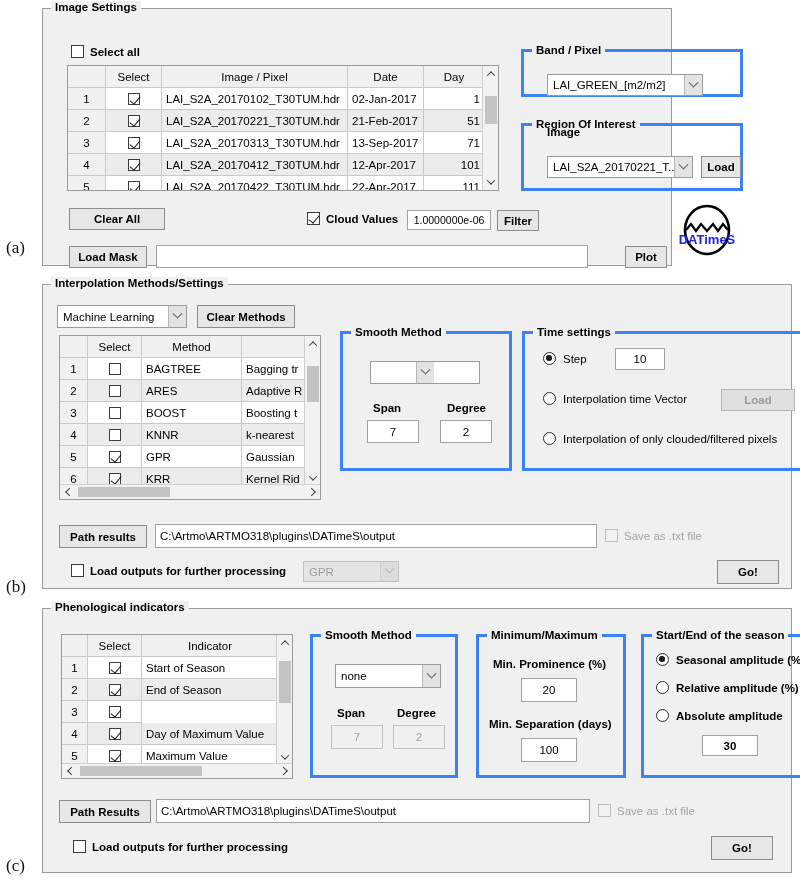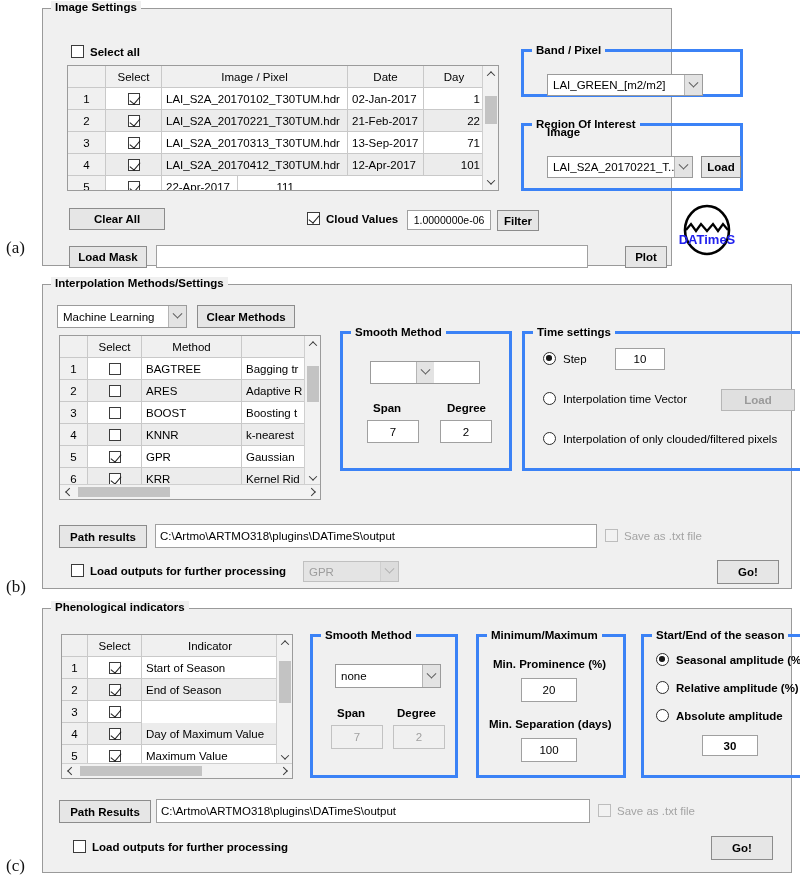--- a/index.html
+++ b/index.html
@@ -203,21 +203,21 @@
               <div class="tcell" style="width:76px;text-align:center;">02-Jan-2017</div>
               <div class="tcell num" style="width:60px;border-right:none;">1</div>
             </div>
             <div class="trow alt">
               <div class="tcell idx" style="width:38px;">2</div>
               <div class="tcell sel" style="width:56px;">
                 <span class="cb on" style="width:12px;height:12px;"></span>
               </div>
               <div class="tcell" style="width:186px;">LAI_S2A_20170221_T30TUM.hdr</div>
               <div class="tcell" style="width:76px;">21-Feb-2017</div>
-              <div class="tcell num" style="width:60px;border-right:none;">22</div>
+              <div class="tcell num" style="width:60px;border-right:none;">51</div>
             </div>
             <div class="trow">
               <div class="tcell idx" style="width:38px;">3</div>
               <div class="tcell sel" style="width:56px;">
                 <span class="cb on" style="width:12px;height:12px;"></span>
               </div>
               <div class="tcell" style="width:186px;">LAI_S2A_20170313_T30TUM.hdr</div>
               <div class="tcell" style="width:76px;">13-Sep-2017</div>
               <div class="tcell num" style="width:60px;border-right:none;">71</div>
             </div>
@@ -228,20 +228,21 @@
               </div>
               <div class="tcell" style="width:186px;">LAI_S2A_20170412_T30TUM.hdr</div>
               <div class="tcell" style="width:76px;">12-Apr-2017</div>
               <div class="tcell num" style="width:60px;border-right:none;">101</div>
             </div>
             <div class="trow">
               <div class="tcell idx" style="width:38px;">5</div>
               <div class="tcell sel" style="width:56px;">
                 <span class="cb on" style="width:12px;height:12px;"></span>
               </div>
+              <div class="tcell" style="width:186px;">LAI_S2A_20170422_T30TUM.hdr</div>
               <div class="tcell" style="width:76px;">22-Apr-2017</div>
               <div class="tcell num" style="width:60px;border-right:none;">111</div>
             </div>
           </div>
       </div>
       <div class="vscroll">
         <div class="arrow up">
             <span class="cara u"></span>
           </div>
         <div class="thumb" style="top:30px; height:28px;"></div>

